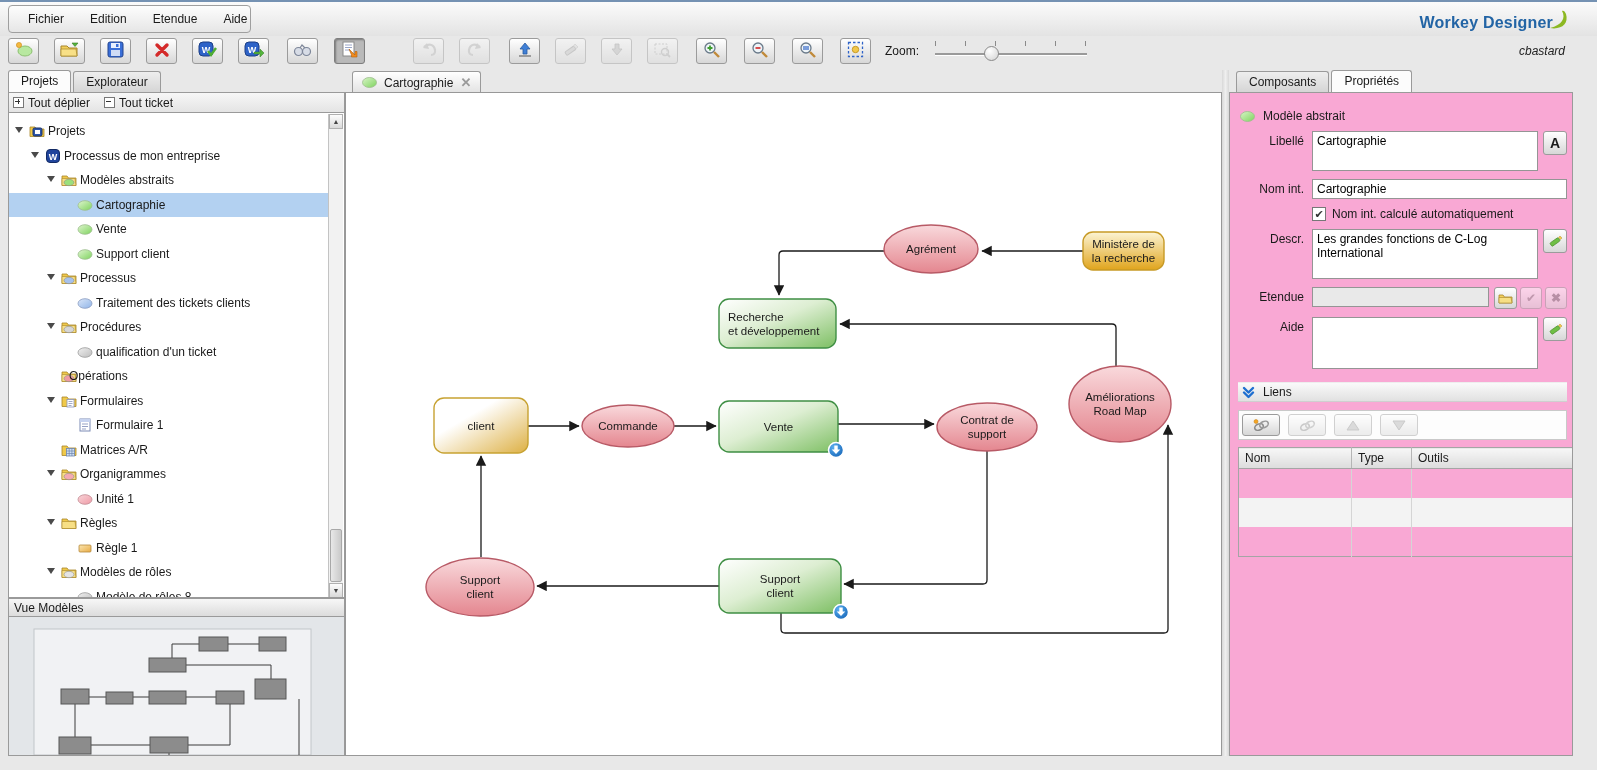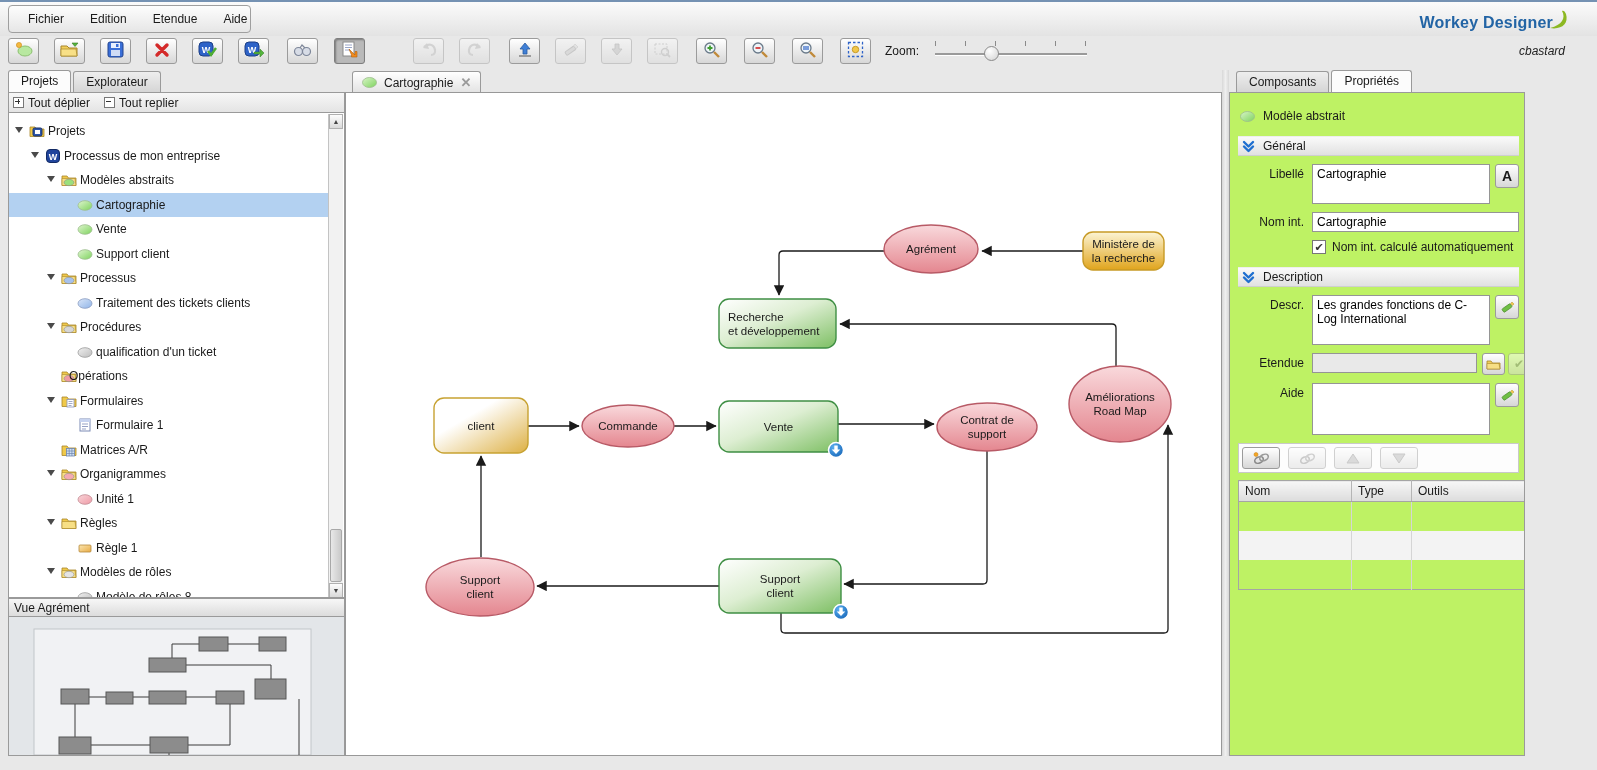--- a/index.html
+++ b/index.html
@@ -51,21 +51,21 @@
   #center{position:absolute;left:345px;top:70px;width:877px;height:686px;}
   #doc-tabbar{position:absolute;left:0;top:0;width:877px;height:22px;}
   #doc-tab{position:absolute;left:7px;top:1px;height:21px;border:1px solid #9a9a9a;border-bottom:none;border-radius:3px 3px 0 0;background:linear-gradient(#ffffff,#e2e2e2);display:flex;align-items:center;padding:0 9px;gap:7px;}
   #doc-close{color:#9a9a9a;font-weight:bold;font-size:13px;line-height:13px;}
   #canvas{position:absolute;left:0;top:22px;width:877px;height:664px;background:#fff;border:1px solid #989898;box-sizing:border-box;}
   
   #splitter{position:absolute;left:1222px;top:70px;width:7px;height:686px;background:linear-gradient(90deg,#d8d8d8,#efefef,#d8d8d8);}
   
   #right{position:absolute;left:1229px;top:70px;width:366px;height:686px;}
   #right-tabs{left:7px;top:0;}
-  #props{position:absolute;left:0;top:22px;width:296px;height:664px;background:#bef264;border:1px solid #9a9a9a;box-sizing:border-box;padding:0 5px 0 8px;overflow:hidden;}
+  #props{position:absolute;left:0;top:22px;width:344px;height:664px;background:#f9a8d4;border:1px solid #9a9a9a;box-sizing:border-box;padding:0 5px 0 8px;overflow:hidden;}
   .obj-head{margin:16px 0 4px 2px;display:flex;align-items:center;gap:8px;}
   .secbar{height:18px;margin-top:13px;background:linear-gradient(#fafafa,#e1e1e1);border-top:1px solid #eee;border-bottom:1px solid #cfcfcf;display:flex;align-items:center;gap:8px;padding-left:4px;}
   .frow{display:flex;margin-top:8px;align-items:flex-start;}
   .flabel{width:66px;text-align:right;padding-right:8px;padding-top:3px;flex:none;}
   .fld{border:1px solid #959595;background:#fff;font-family:"Liberation Sans",sans-serif;font-size:12px;padding:2px 4px;box-sizing:border-box;resize:none;}
   .fld:disabled{background:#e9e9e9;}
   .sqbtn{width:24px;height:24px;border:1px solid #9b9b9b;border-radius:3px;background:linear-gradient(#ffffff,#d7d7d7);display:flex;align-items:center;justify-content:center;box-sizing:border-box;flex:none;}
   .sqbtn.disabled{opacity:.5;}
   .chkrow{margin:8px 0 0 74px;display:flex;align-items:center;gap:6px;}
   .chk{width:12px;height:12px;border:1px solid #777;background:#fff;display:inline-flex;align-items:center;justify-content:center;font-size:11px;color:#333;line-height:10px;}
@@ -224,21 +224,21 @@
             <circle cx="8.5" cy="8.5" r="3.2" fill="#f2c84b" stroke="#c79a26"></circle>
           </svg></span>
       </div>
     </div>
   <div id="user">cbastard</div>
 
   <div id="left">
     <div id="left-tabs" class="ptabs"><span class="tab active">Projets</span><span class="tab">Explorateur</span></div>
     <div id="tree-toolbar">
       <span><span class="exp-ico plus"></span><span>Tout déplier</span></span>
-      <span><span class="exp-ico"></span><span>Tout replier</span></span>
+      <span><span class="exp-ico"></span><span>Tout ticket</span></span>
     </div>
     <div id="tree">
       <div id="tree-rows">
           <div class="trow" style="top: 6px;">
             <span class="arr" style="left:6px"></span>
             <span class="tico" style="left:20px"><svg width="16" height="16" viewBox="0 0 16 16">
                 <path d="M1,4 L6,4 L7.5,6 L15,6 L15,13.5 L1,13.5 Z" fill="#f0c94a" stroke="#a8862a" stroke-width=".8"></path>
                 <rect x="4" y="5" width="9" height="8" rx="1.5" fill="#2e55a8" stroke="#1a3368"></rect>
                 <rect x="6" y="7" width="5" height="4" fill="#fff"></rect>
               </svg></span>
@@ -434,21 +434,21 @@
               </svg></span>
             <span class="tlbl" style="left:87px">Modèle de rôles 8</span>
           </div>
         </div>
       <div id="tree-sb">
         <div class="sb-btn" style="top:0;">▲</div>
         <div class="thumb"></div>
         <div class="sb-btn" style="bottom:0;">▼</div>
       </div>
     </div>
-    <div id="ov-title">Vue Agrément</div>
+    <div id="ov-title">Vue Modèles</div>
     <div id="ov"><svg id="ov-svg" width="335" height="138" viewBox="0 0 335 138">
           <rect x="25" y="12" width="277" height="126" fill="#f1f2f4" stroke="#c2c6ca"></rect>
           <polyline points="250,27 219,27" fill="none" stroke="#3a3a3a" stroke-width="1"></polyline>
           <polyline points="190,27 163,27 163,41" fill="none" stroke="#3a3a3a" stroke-width="1"></polyline>
           <polyline points="177,48 262,48 262,62" fill="none" stroke="#3a3a3a" stroke-width="1"></polyline>
           <polyline points="80,80 97,80" fill="none" stroke="#3a3a3a" stroke-width="1"></polyline>
           <polyline points="124,80 140,80" fill="none" stroke="#3a3a3a" stroke-width="1"></polyline>
           <polyline points="177,80 207,80" fill="none" stroke="#3a3a3a" stroke-width="1"></polyline>
           <polyline points="221,87 221,128 179,128" fill="none" stroke="#3a3a3a" stroke-width="1"></polyline>
           <polyline points="66,87 66,120" fill="none" stroke="#3a3a3a" stroke-width="1"></polyline>
@@ -584,48 +584,34 @@
   <div id="right">
     <div id="right-tabs" class="ptabs"><span class="tab">Composants</span><span class="tab active">Propriétés</span></div>
     <div id="props">
       <div class="obj-head">
         <svg width="15" height="11" viewBox="0 0 15 11">
             <ellipse cx="7.5" cy="5.5" rx="7" ry="5" fill="url(#tg)" stroke="#9dbd8e" stroke-width=".8"></ellipse>
           </svg>
         <span>Modèle abstrait</span>
       </div>
 
-      <div class="secbar">
-        <svg width="13" height="13" viewBox="0 0 13 13">
-            <path d="M2,2 L6.5,6.5 L11,2" fill="none" stroke="#1f6fd0" stroke-width="2.4" stroke-linecap="round" stroke-linejoin="round"></path>
-            <path d="M2,6.5 L6.5,11 L11,6.5" fill="none" stroke="#1f6fd0" stroke-width="2.4" stroke-linecap="round" stroke-linejoin="round"></path>
-          </svg>
-        <span>Général</span>
-      </div>
       <div class="frow">
         <span class="flabel">Libellé</span>
         <textarea class="fld" style="width: 253px; height: 40px;">Cartographie</textarea>
         <span class="sqbtn" style="margin-left:5px;font-weight:bold;font-size:14px;">A</span>
       </div>
       <div class="frow">
         <span class="flabel">Nom int.</span>
         <input class="fld" style="width: 282px; height: 20px;" value="Cartographie">
       </div>
       <div class="chkrow">
         <span class="chk">✔</span>
         <span>Nom int. calculé automatiquement</span>
       </div>
 
-      <div class="secbar">
-        <svg width="13" height="13" viewBox="0 0 13 13">
-            <path d="M2,2 L6.5,6.5 L11,2" fill="none" stroke="#1f6fd0" stroke-width="2.4" stroke-linecap="round" stroke-linejoin="round"></path>
-            <path d="M2,6.5 L6.5,11 L11,6.5" fill="none" stroke="#1f6fd0" stroke-width="2.4" stroke-linecap="round" stroke-linejoin="round"></path>
-          </svg>
-        <span>Description</span>
-      </div>
       <div class="frow">
         <span class="flabel">Descr.</span>
         <textarea class="fld" style="width: 253px; height: 50px;">Les grandes fonctions de C-Log International</textarea>
         <span class="sqbtn" style="margin-left:5px;">
             <svg width="15" height="15" viewBox="0 0 15 15">
               <rect x="2" y="6" width="10" height="4" rx="1" transform="rotate(-35 7 8)" fill="#6fbf44" stroke="#4e8f2f" stroke-width=".7"></rect>
               <path d="M12,2 L14,4 L12.5,5.5 L10.5,3.5 Z" fill="#f2c84b" stroke="#b5923a" stroke-width=".5"></path>
             </svg>
           </span>
       </div>
@@ -649,20 +635,27 @@
         <span class="flabel">Aide</span>
         <textarea class="fld" style="width: 253px; height: 52px;"></textarea>
         <span class="sqbtn" style="margin-left:5px;">
             <svg width="15" height="15" viewBox="0 0 15 15">
               <rect x="2" y="6" width="10" height="4" rx="1" transform="rotate(-35 7 8)" fill="#6fbf44" stroke="#4e8f2f" stroke-width=".7"></rect>
               <path d="M12,2 L14,4 L12.5,5.5 L10.5,3.5 Z" fill="#f2c84b" stroke="#b5923a" stroke-width=".5"></path>
             </svg>
           </span>
       </div>
 
+      <div class="secbar">
+        <svg width="13" height="13" viewBox="0 0 13 13">
+            <path d="M2,2 L6.5,6.5 L11,2" fill="none" stroke="#1f6fd0" stroke-width="2.4" stroke-linecap="round" stroke-linejoin="round"></path>
+            <path d="M2,6.5 L6.5,11 L11,6.5" fill="none" stroke="#1f6fd0" stroke-width="2.4" stroke-linecap="round" stroke-linejoin="round"></path>
+          </svg>
+        <span>Liens</span>
+      </div>
       <div id="liens-bar">
         <span class="lbtn">
             <svg width="17" height="13" viewBox="0 0 17 13">
               <ellipse cx="6" cy="8" rx="4.5" ry="3" fill="none" stroke="#8a8a8a" stroke-width="1.6" transform="rotate(-25 6 8)"></ellipse>
               <ellipse cx="11" cy="5.5" rx="4.5" ry="3" fill="none" stroke="#9a9a9a" stroke-width="1.6" transform="rotate(-25 11 5.5)"></ellipse>
               <circle cx="3" cy="2.5" r="2" fill="#f5a623" stroke="#c47d12" stroke-width=".5"></circle>
             </svg>
           </span>
         <span class="lbtn disabled">
             <svg width="17" height="13" viewBox="0 0 17 13">

